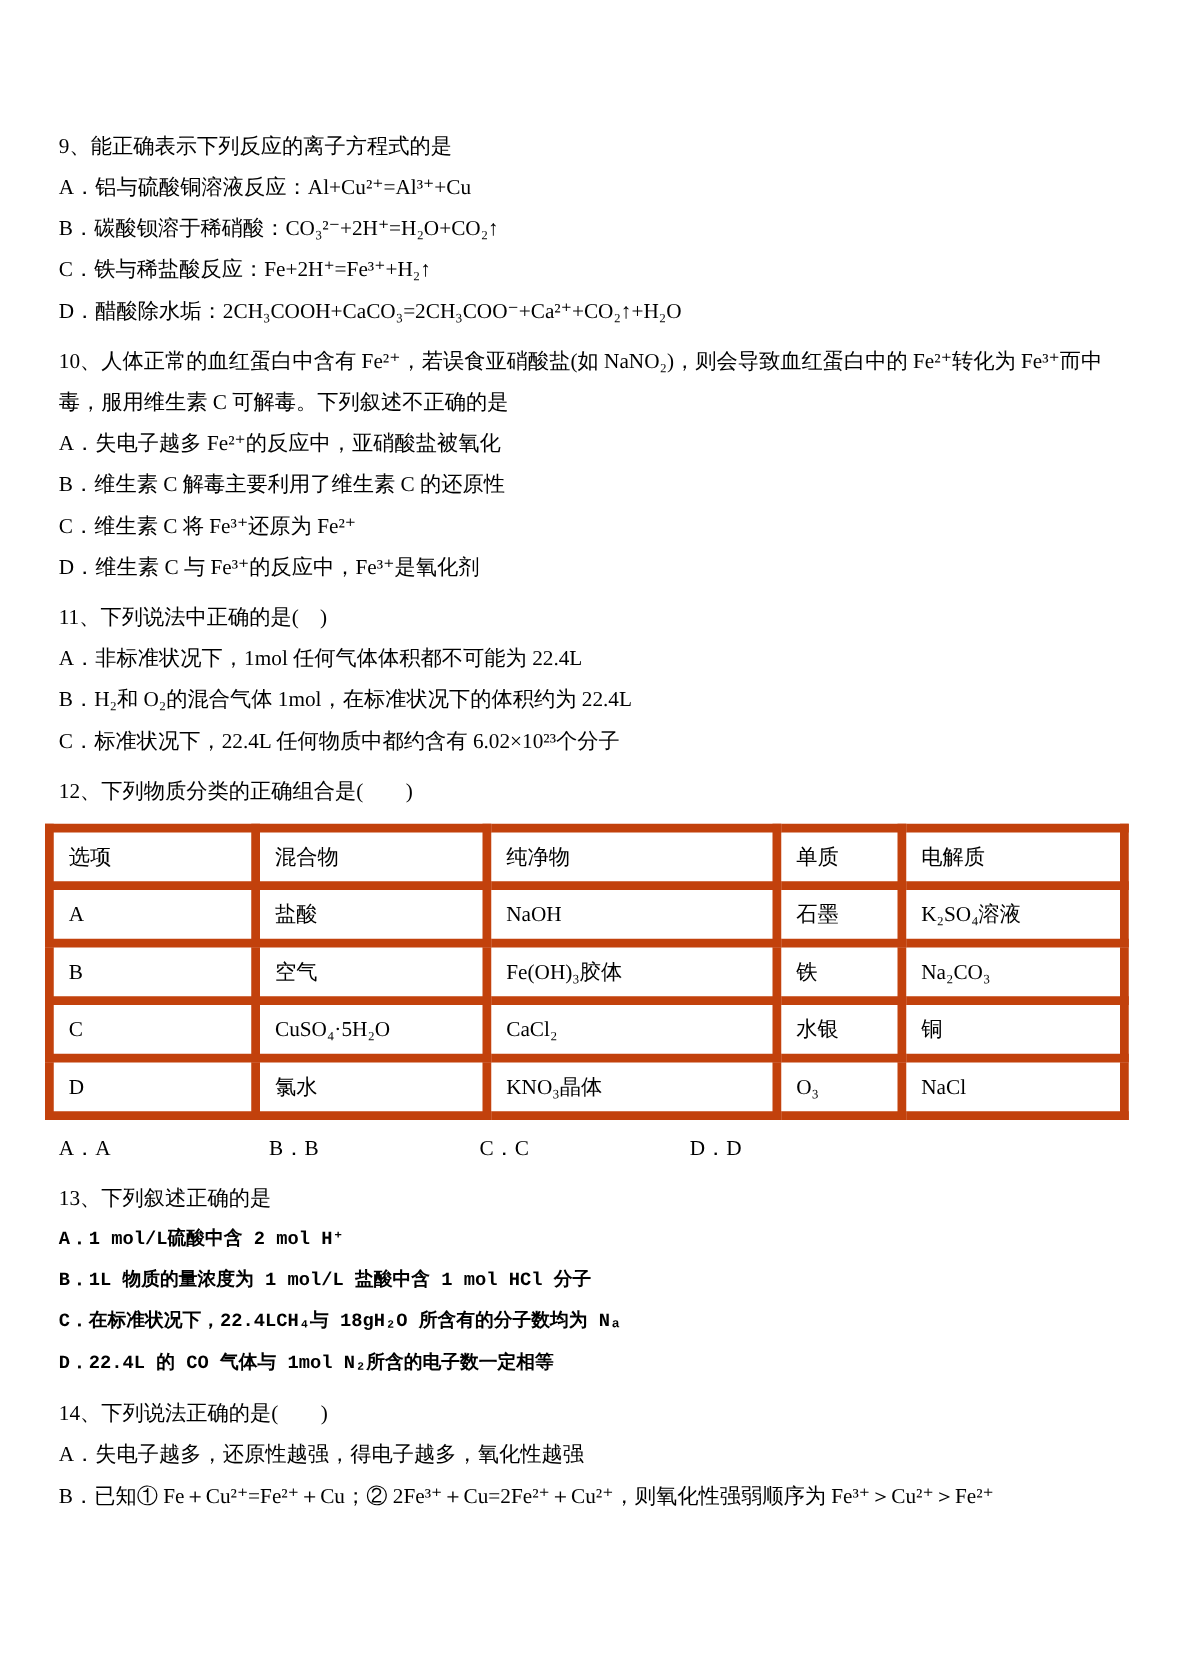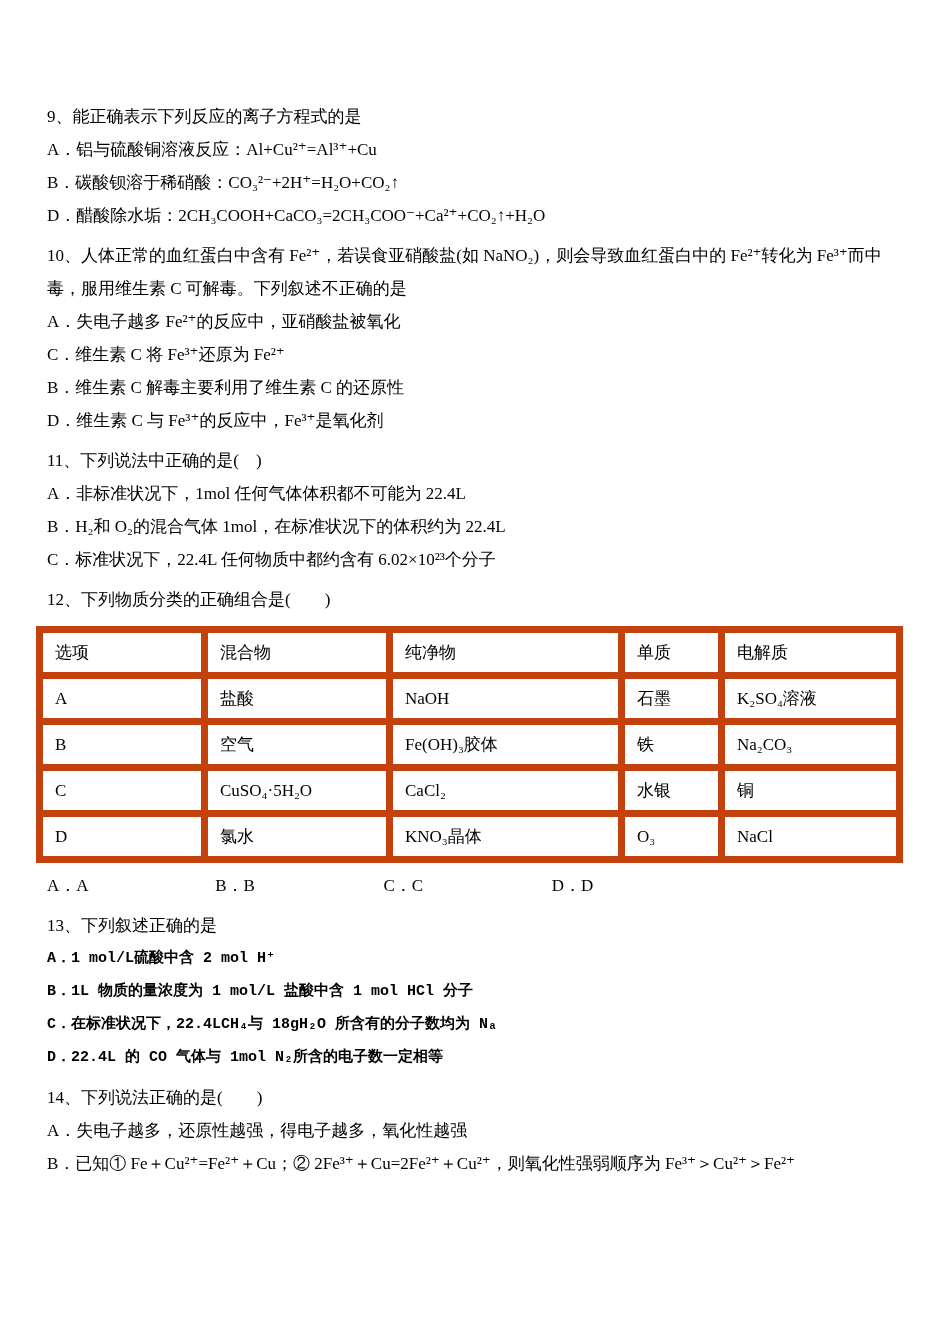--- a/index.html
+++ b/index.html
@@ -52,28 +52,29 @@
 </style>
 </head>
 <body>
 
 <div class="page">
 
   <section class="question">
     <p class="stem">9、能正确表示下列反应的离子方程式的是</p>
     <p class="option">A．铝与硫酸铜溶液反应：Al+Cu²⁺=Al³⁺+Cu</p>
     <p class="option">B．碳酸钡溶于稀硝酸：CO₃²⁻+2H⁺=H₂O+CO₂↑</p>
+    <p class="option">C．铁与稀盐酸反应：Fe+2H⁺=Fe³⁺+H₂↑</p>
     <p class="option">D．醋酸除水垢：2CH₃COOH+CaCO₃=2CH₃COO⁻+Ca²⁺+CO₂↑+H₂O</p>
   </section>
 
   <section class="question">
     <p class="stem">10、人体正常的血红蛋白中含有 Fe²⁺，若误食亚硝酸盐(如 NaNO₂)，则会导致血红蛋白中的 Fe²⁺转化为 Fe³⁺而中毒，服用维生素 C 可解毒。下列叙述不正确的是</p>
     <p class="option">A．失电子越多 Fe²⁺的反应中，亚硝酸盐被氧化</p>
+    <p class="option">B．维生素 C 解毒主要利用了维生素 C 的还原性</p>
     <p class="option">C．维生素 C 将 Fe³⁺还原为 Fe²⁺</p>
-    <p class="option">B．维生素 C 解毒主要利用了维生素 C 的还原性</p>
     <p class="option">D．维生素 C 与 Fe³⁺的反应中，Fe³⁺是氧化剂</p>
   </section>
 
   <section class="question">
     <p class="stem">11、下列说法中正确的是(　)</p>
     <p class="option">A．非标准状况下，1mol 任何气体体积都不可能为 22.4L</p>
     <p class="option">B．H₂和 O₂的混合气体 1mol，在标准状况下的体积约为 22.4L</p>
     <p class="option">C．标准状况下，22.4L 任何物质中都约含有 6.02×10²³个分子</p>
   </section>
 

